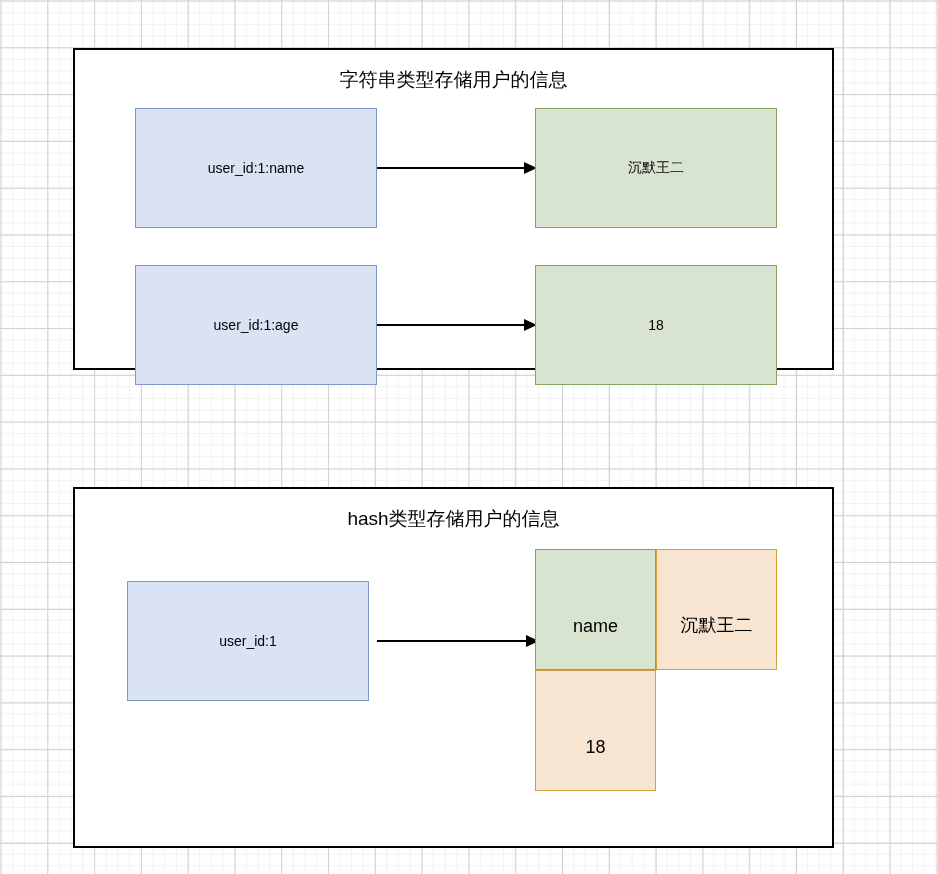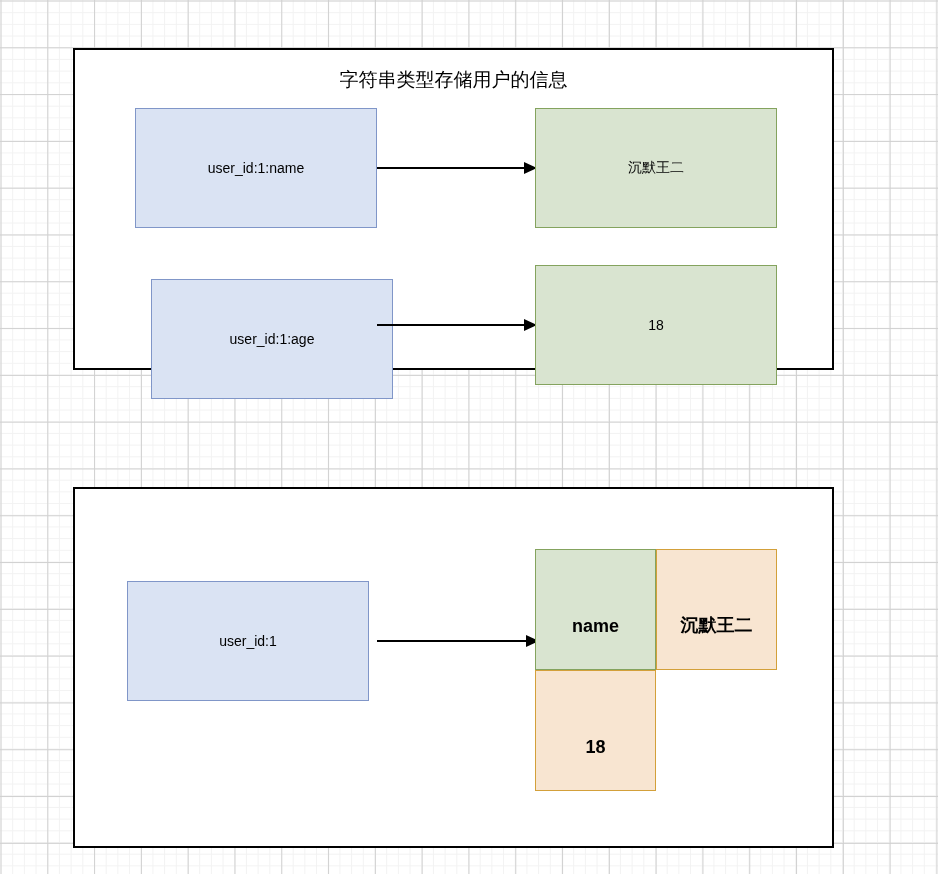--- a/index.html
+++ b/index.html
@@ -70,21 +70,21 @@
     border: 1px solid #8096c8;
   }
   .node.value-green {
     background: #d9e4d0;
     border: 1px solid #84a35e;
   }
 
   
   #key-name  { left: 60px;  top: 58px;  width: 242px; height: 120px; }
   #val-name  { left: 460px; top: 58px;  width: 242px; height: 120px; }
-  #key-age   { left: 60px;  top: 229px; width: 242px; height: 120px; margin-left: 16px; }
+  #key-age   { left: 60px;  top: 215px; width: 242px; height: 120px; }
   #val-age   { left: 460px; top: 215px; width: 242px; height: 120px; }
 
   
   #key-hash  { left: 52px;  top: 92px;  width: 242px; height: 120px; }
 
   
   #hash-table {
     position: absolute;
     left: 460px;
     top: 60px;
@@ -96,21 +96,20 @@
   }
   .hcell {
     box-sizing: border-box;
     display: flex;
     align-items: flex-end;
     justify-content: center;
     font-size: 18px;
     color: #000000;
     padding-bottom: 32px;
     white-space: nowrap;
-    font-weight: bold;
   }
   .hcell.field {
     background: #d9e4d0;
     border: 1px solid #84a35e;
   }
   .hcell.val {
     background: #f8e5d1;
     border: 1px solid #d3a03a;
   }
 
@@ -166,20 +165,21 @@
     <div class="arrow" id="arrow-age">
       <div class="arrow-line" style="width:147px;"></div>
       <div class="arrow-head" style="left:147px;"></div>
     </div>
 
     <div class="node value-green" id="val-age">18</div>
   </div>
 
   <div class="panel" id="panel-hash">
 
+    <div class="panel-title">hash类型存储用户的信息</div>
 
     <div class="node key" id="key-hash">user_id:1</div>
 
     <div class="arrow" id="arrow-hash">
       <div class="arrow-line" style="width:149px;"></div>
       <div class="arrow-head" style="left:149px;"></div>
     </div>
 
     <div id="hash-table">
       <div class="hcell field">name</div>

